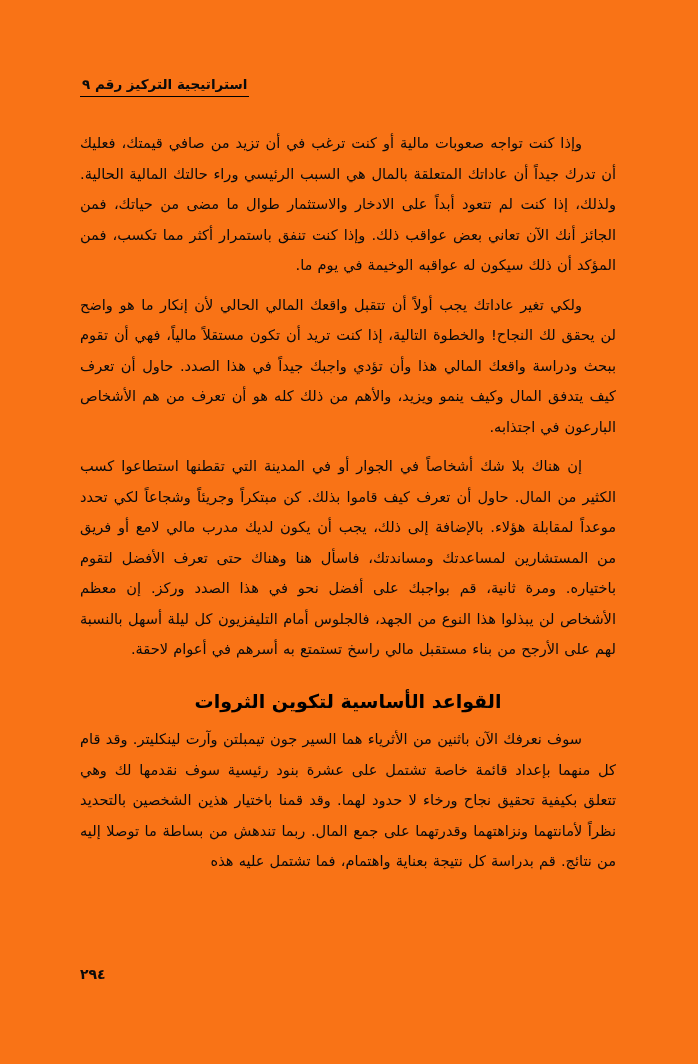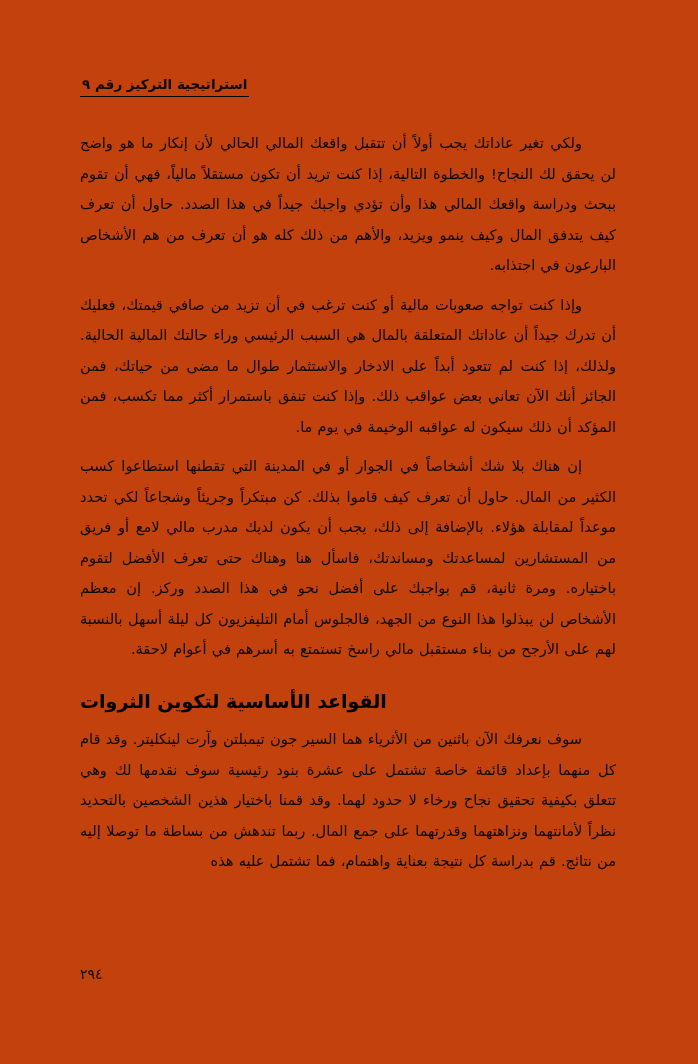--- a/index.html
+++ b/index.html
@@ -13,21 +13,21 @@
     height: 1064px;
     overflow: hidden;
     font-family: "DejaVu Sans", "Liberation Sans", sans-serif;
     color: #000000;
   }
 
   .page {
     position: relative;
     width: 698px;
     height: 1064px;
-    background: #c2410c;
+    background: #f97316;
     box-sizing: border-box;
   }
 
   
   .running-head {
     position: absolute;
     top: 74px;
     right: 82px;
     width: 536px;
     text-align: left;
@@ -68,54 +68,54 @@
 
   p.para.tight {
     margin-bottom: 21px;
   }
 
   h2.section-heading {
     margin: 24px 0 10px 0;
     font-size: 19px;
     font-weight: bold;
     line-height: 1.35;
-    text-align: left;
+    text-align: center;
     text-indent: 0;
     letter-spacing: -0.2px;
     color: #000;
   }
 
   
   .folio {
     position: absolute;
     bottom: 82px;
     right: 82px;
     width: 536px;
     text-align: left;
     font-size: 14px;
-    font-weight: normal;
+    font-weight: bold;
     direction: rtl;
     color: #0a0a0a;
   }
   .folio span { display: inline-block; }
 </style>
 </head>
 <body>
 
 <div class="page">
 
   <div class="running-head">
     <span class="running-head-inner">استراتيجية التركيز رقم ٩</span>
   </div>
 
   <div class="content">
 
+    <p class="para">وإذا كنت تواجه صعوبات مالية أو كنت ترغب في أن تزيد من صافي قيمتك، فعليك أن تدرك جيداً أن عاداتك المتعلقة بالمال هي السبب الرئيسي وراء حالتك المالية الحالية. ولذلك، إذا كنت لم تتعود أبداً على الادخار والاستثمار طوال ما مضى من حياتك، فمن الجائز أنك الآن تعاني بعض عواقب ذلك. وإذا كنت تنفق باستمرار أكثر مما تكسب، فمن المؤكد أن ذلك سيكون له عواقبه الوخيمة في يوم ما.</p>
+
     <p class="para">ولكي تغير عاداتك يجب أولاً أن تتقبل واقعك المالي الحالي لأن إنكار ما هو واضح لن يحقق لك النجاح! والخطوة التالية، إذا كنت تريد أن تكون مستقلاً مالياً، فهي أن تقوم ببحث ودراسة واقعك المالي هذا وأن تؤدي واجبك جيداً في هذا الصدد. حاول أن تعرف كيف يتدفق المال وكيف ينمو ويزيد، والأهم من ذلك كله هو أن تعرف من هم الأشخاص البارعون في اجتذابه.</p>
-
-    <p class="para">وإذا كنت تواجه صعوبات مالية أو كنت ترغب في أن تزيد من صافي قيمتك، فعليك أن تدرك جيداً أن عاداتك المتعلقة بالمال هي السبب الرئيسي وراء حالتك المالية الحالية. ولذلك، إذا كنت لم تتعود أبداً على الادخار والاستثمار طوال ما مضى من حياتك، فمن الجائز أنك الآن تعاني بعض عواقب ذلك. وإذا كنت تنفق باستمرار أكثر مما تكسب، فمن المؤكد أن ذلك سيكون له عواقبه الوخيمة في يوم ما.</p>
 
     <p class="para tight">إن هناك بلا شك أشخاصاً في الجوار أو في المدينة التي تقطنها استطاعوا كسب الكثير من المال. حاول أن تعرف كيف قاموا بذلك. كن مبتكراً وجريئاً وشجاعاً لكي تحدد موعداً لمقابلة هؤلاء. بالإضافة إلى ذلك، يجب أن يكون لديك مدرب مالي لامع أو فريق من المستشارين لمساعدتك ومساندتك، فاسأل هنا وهناك حتى تعرف الأفضل لتقوم باختياره. ومرة ثانية، قم بواجبك على أفضل نحو في هذا الصدد وركز. إن معظم الأشخاص لن يبذلوا هذا النوع من الجهد، فالجلوس أمام التليفزيون كل ليلة أسهل بالنسبة لهم على الأرجح من بناء مستقبل مالي راسخ تستمتع به أسرهم في أعوام لاحقة.</p>
 
     <h2 class="section-heading">القواعد الأساسية لتكوين الثروات</h2>
 
     <p class="para">سوف نعرفك الآن باثنين من الأثرياء هما السير جون تيمبلتن وآرت لينكليتر. وقد قام كل منهما بإعداد قائمة خاصة تشتمل على عشرة بنود رئيسية سوف نقدمها لك وهي تتعلق بكيفية تحقيق نجاح ورخاء لا حدود لهما. وقد قمنا باختيار هذين الشخصين بالتحديد نظراً لأمانتهما ونزاهتهما وقدرتهما على جمع المال. ربما تندهش من بساطة ما توصلا إليه من نتائج. قم بدراسة كل نتيجة بعناية واهتمام، فما تشتمل عليه هذه</p>
 
   </div>
 
   <div class="folio">

